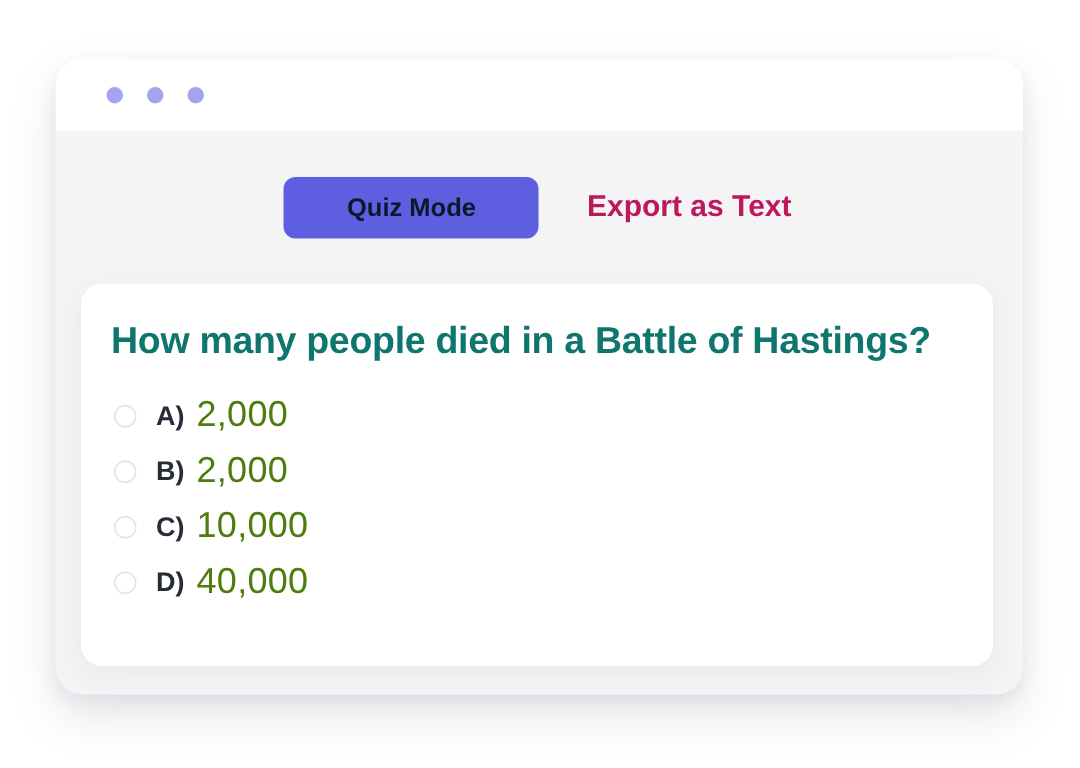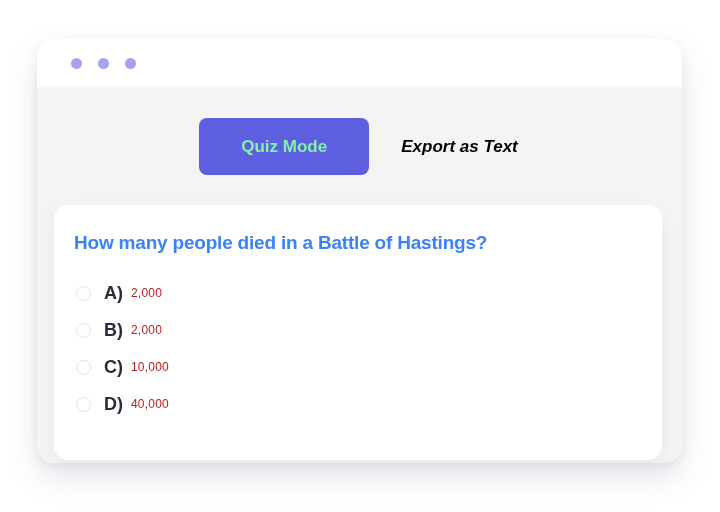--- a/index.html
+++ b/index.html
@@ -59,58 +59,57 @@
   .toolbar {
     margin-top: 30px;
     display: flex;
     justify-content: center;
     align-items: center;
     gap: 30px;
     flex: 0 0 auto;
   }
   .quiz-mode-btn {
     width: 170px;
-    height: 57px;
+    height: 41px;
     border: none;
     border-radius: 8px;
     background: #5D5FE0;
-    color: #86efac;
+    color: #0f172a;
     font-family: "Liberation Sans", "DejaVu Sans", sans-serif;
     font-size: 17px;
     font-weight: bold;
     cursor: pointer;
   }
   .export-btn {
     border: none;
     background: transparent;
-    color: #000000;
+    color: #be185d;
     font-family: "Liberation Sans", "DejaVu Sans", sans-serif;
-    font-size: 17px;
+    font-size: 20px;
     font-weight: bold;
     cursor: pointer;
     padding: 6px 2px;
-    font-style: italic;
   }
 
   
   .card {
     margin: 30px 20px 0 17px;
     height: 255px;
     background: #ffffff;
     border-radius: 14px;
     box-shadow: 0 6px 16px rgba(130,135,155,0.10);
     padding: 25px 20px 0 20px;
     box-sizing: border-box;
   }
   .question {
     margin: 0 0 22px 0;
-    font-size: 19px;
+    font-size: 25px;
     line-height: 26px;
     font-weight: bold;
-    color: #3b82f6;
+    color: #0f766e;
     letter-spacing: -0.2px;
   }
   .options {
     display: flex;
     flex-direction: column;
     gap: 7px;
   }
   .option {
     display: flex;
     align-items: center;
@@ -128,22 +127,22 @@
     flex: 0 0 auto;
   }
   .option-letter {
     font-weight: bold;
     color: #262C38;
     font-size: 18px;
     margin-right: 8px;
   }
   .option-value {
     font-weight: normal;
-    color: #b91c1c;
-    font-size: 12px;
+    color: #4d7c0f;
+    font-size: 24px;
     letter-spacing: 0.2px;
   }
 </style>
 </head>
 <body>
 
 <div class="window">
 
   <div class="titlebar">
     <span class="dot"></span>

